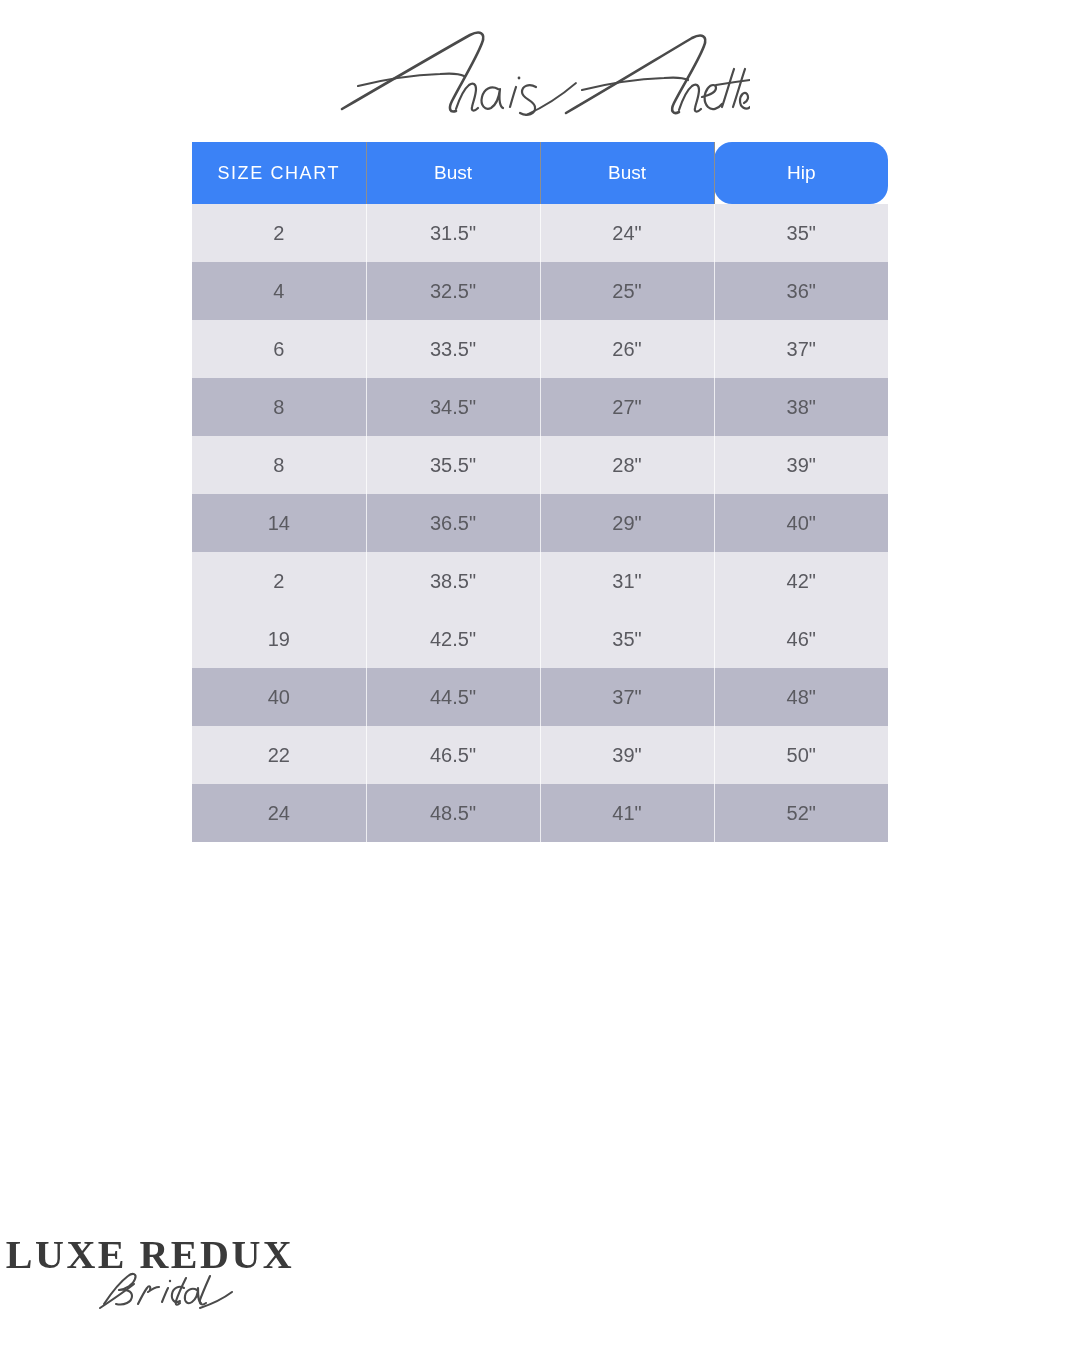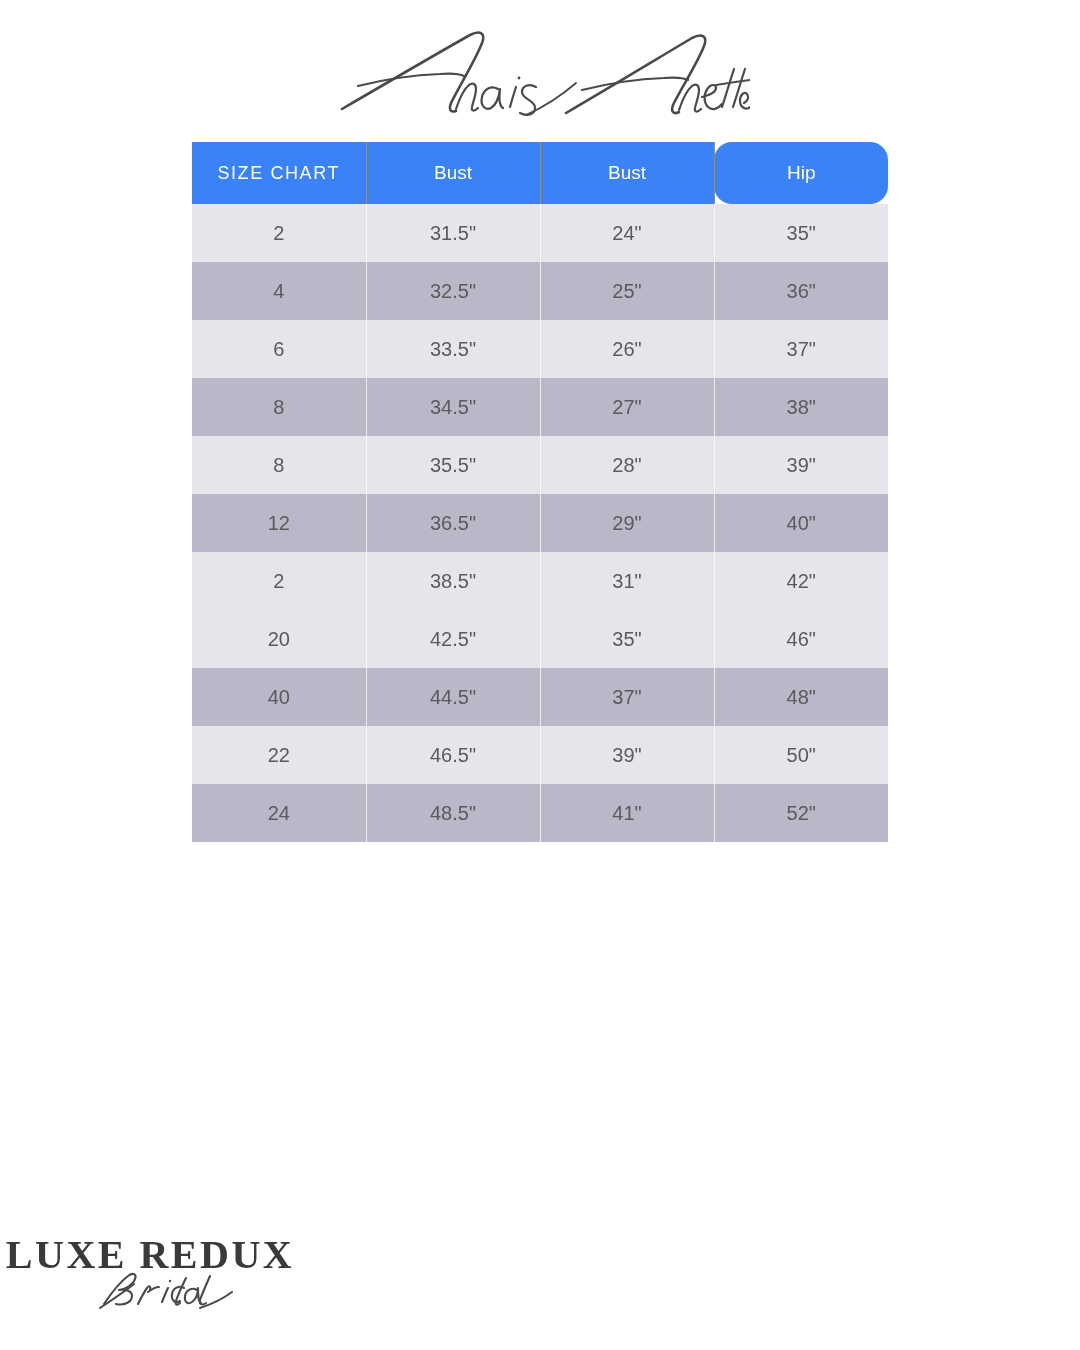--- a/index.html
+++ b/index.html
@@ -185,33 +185,33 @@
         <td>27"</td>
         <td>38"</td>
       </tr>
       <tr class="row-light">
         <td>8</td>
         <td>35.5"</td>
         <td>28"</td>
         <td>39"</td>
       </tr>
       <tr class="row-dark">
-        <td>12</td>
+        <td>14</td>
         <td>36.5"</td>
         <td>29"</td>
         <td>40"</td>
       </tr>
       <tr class="row-light">
         <td>2</td>
         <td>38.5"</td>
         <td>31"</td>
         <td>42"</td>
       </tr>
       <tr class="row-light">
-        <td>20</td>
+        <td>19</td>
         <td>42.5"</td>
         <td>35"</td>
         <td>46"</td>
       </tr>
       <tr class="row-dark">
         <td>40</td>
         <td>44.5"</td>
         <td>37"</td>
         <td>48"</td>
       </tr>

